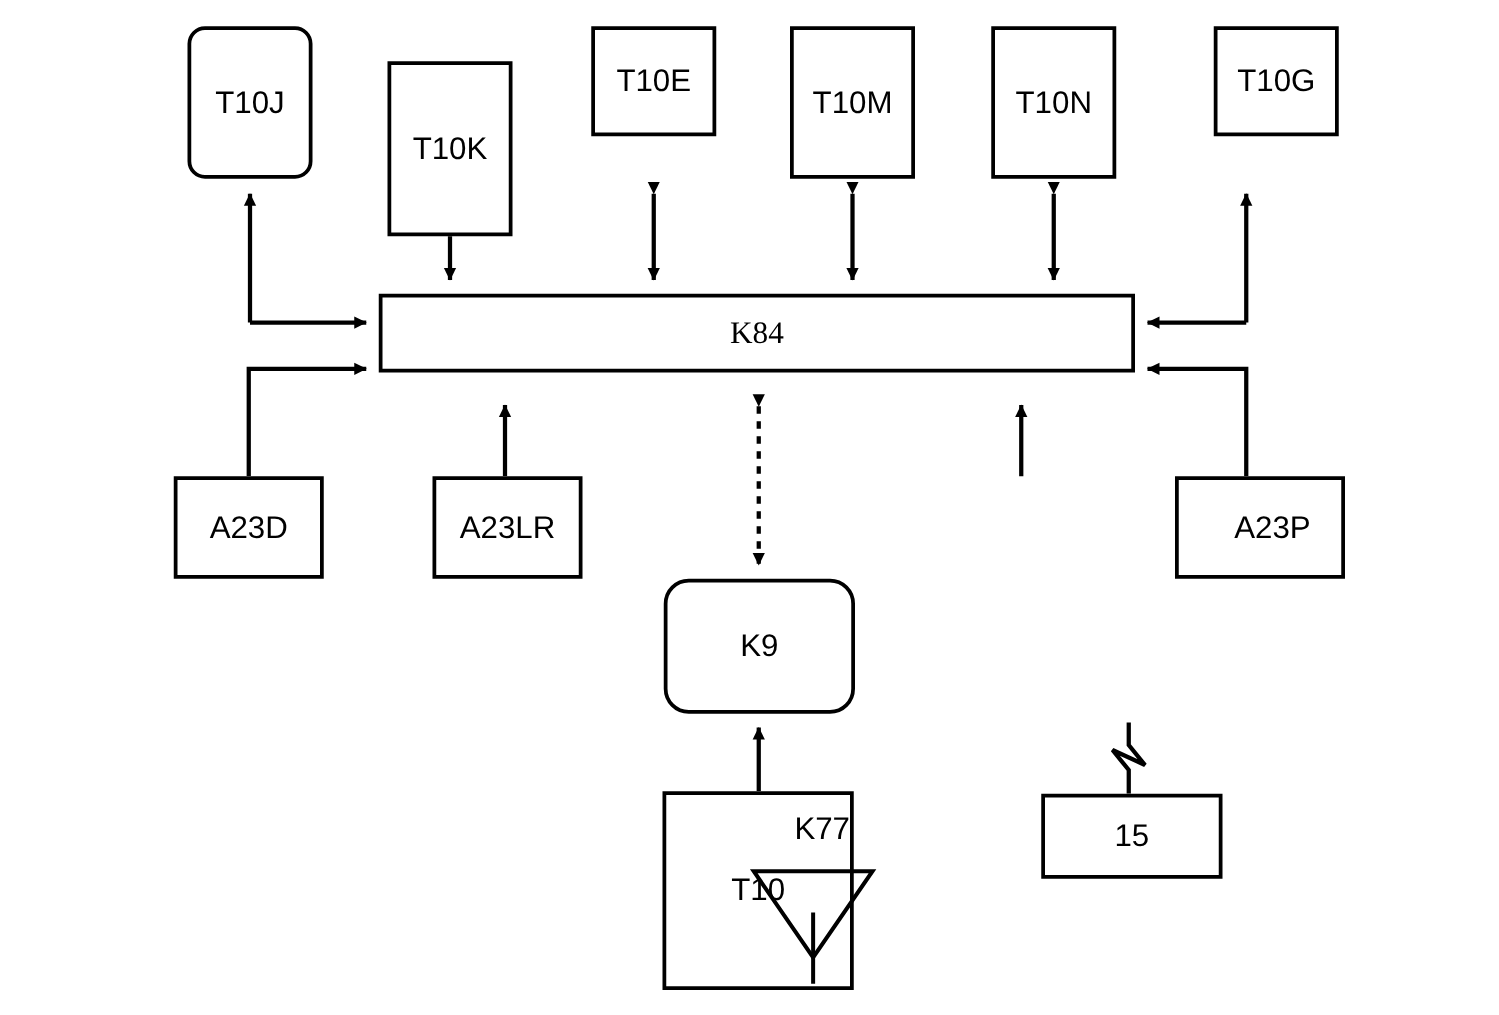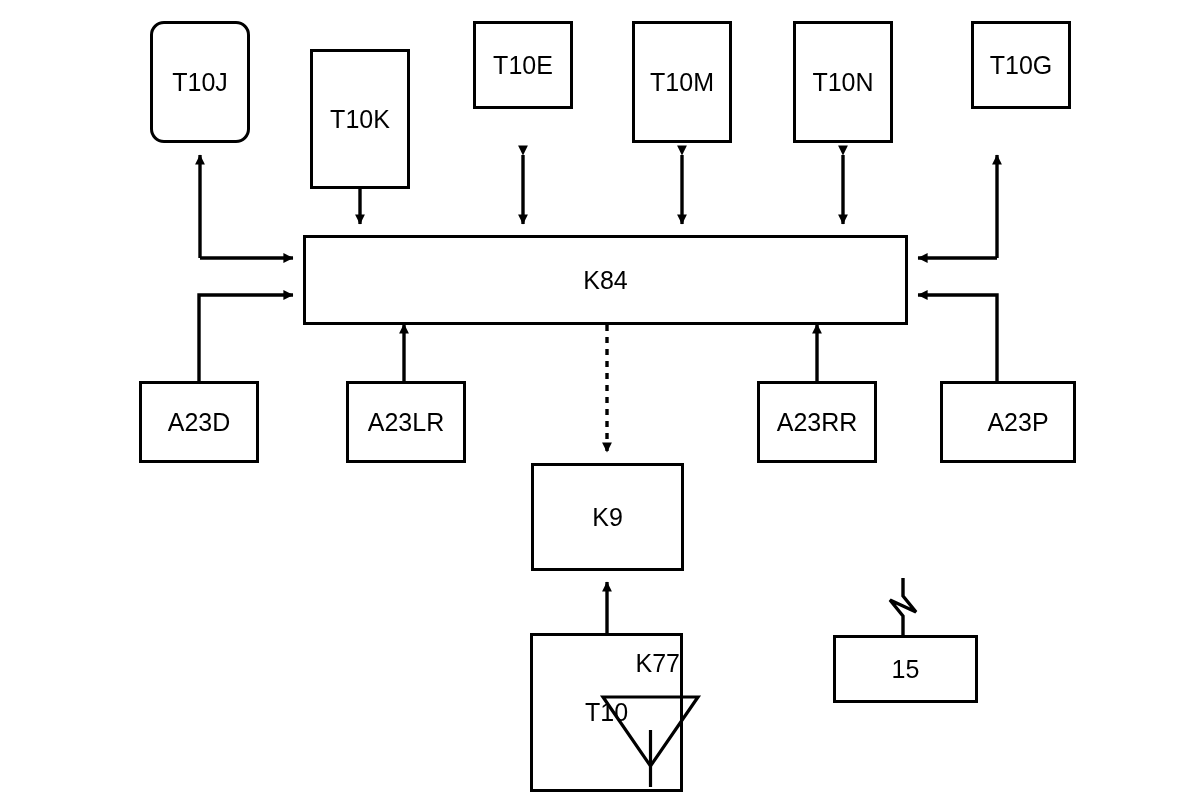--- a/index.html
+++ b/index.html
@@ -163,41 +163,38 @@
   </div>
 
   <div class="node" style="left:793px; top:21px; width:100px; height:122px;">
     <span class="node-label">T10N</span>
   </div>
 
   <div class="node" style="left:947px; top:21px; width:100px; height:88px;margin-left:24px;">
     <span class="node-label">T10G</span>
   </div>
 
-  <div class="node" style="left:303px; top:235px; width:605px; height:90px;">
+  <div class="node" style="left:303px; top:235px; width:605px; height:63px;font-family:Liberation Serif, serif;">
     <span class="node-label">K84</span>
   </div>
 
   <div class="node" style="left:139px; top:381px; width:120px; height:82px;">
     <span class="node-label">A23D</span>
   </div>
 
   <div class="node" style="left:346px; top:381px; width:120px; height:82px;">
     <span class="node-label">A23LR</span>
   </div>
 
-  <div class="node" style="left:757px; top:381px; width:120px; height:82px;">
-    <span class="node-label">A23RR</span>
-  </div>
 
   <div class="node" style="left:940px; top:381px; width:136px; height:82px;padding-left:20px;">
     <span class="node-label">A23P</span>
   </div>
 
-  <div class="node" style="left:531px; top:463px; width:153px; height:108px;">
+  <div class="node" style="left:531px; top:463px; width:153px; height:108px;border-radius:20px;">
     <span class="node-label">K9</span>
   </div>
 
   <div class="node node-k77" style="left:530px; top:633px; width:153px; height:159px;">
     <div class="k77-title">K77</div>
     <div class="k77-sym">
       <svg viewBox="0 0 147 105" width="147" height="105" xmlns="http://www.w3.org/2000/svg">
         <polygon points="26,13 121,13 73.5,82" fill="none" stroke="#000000" stroke-width="3.2"></polygon>
         <line x1="73.5" y1="46" x2="73.5" y2="103" stroke="#000000" stroke-width="3.2"></line>
       </svg>

